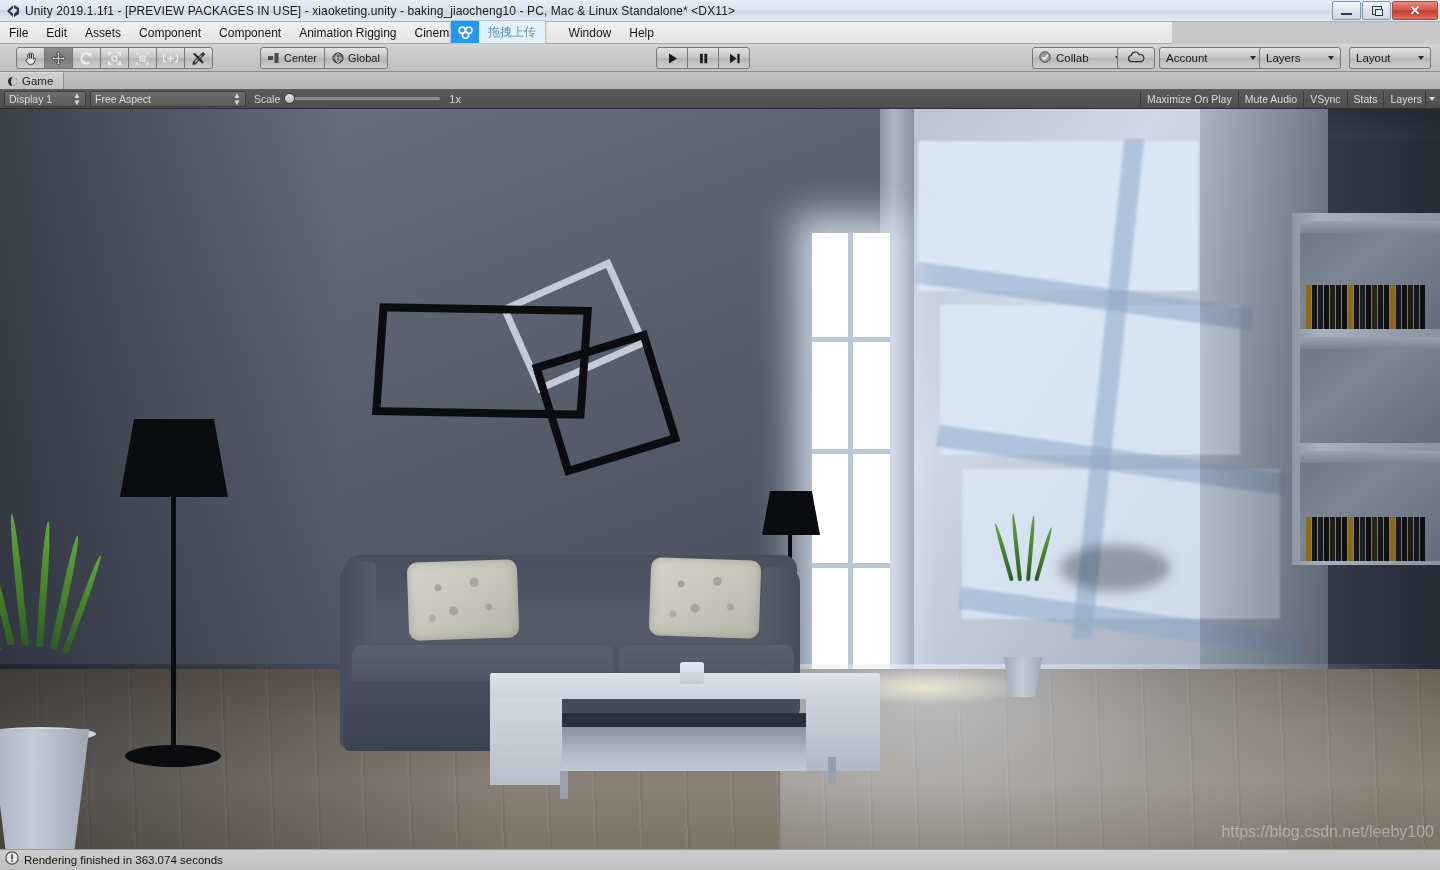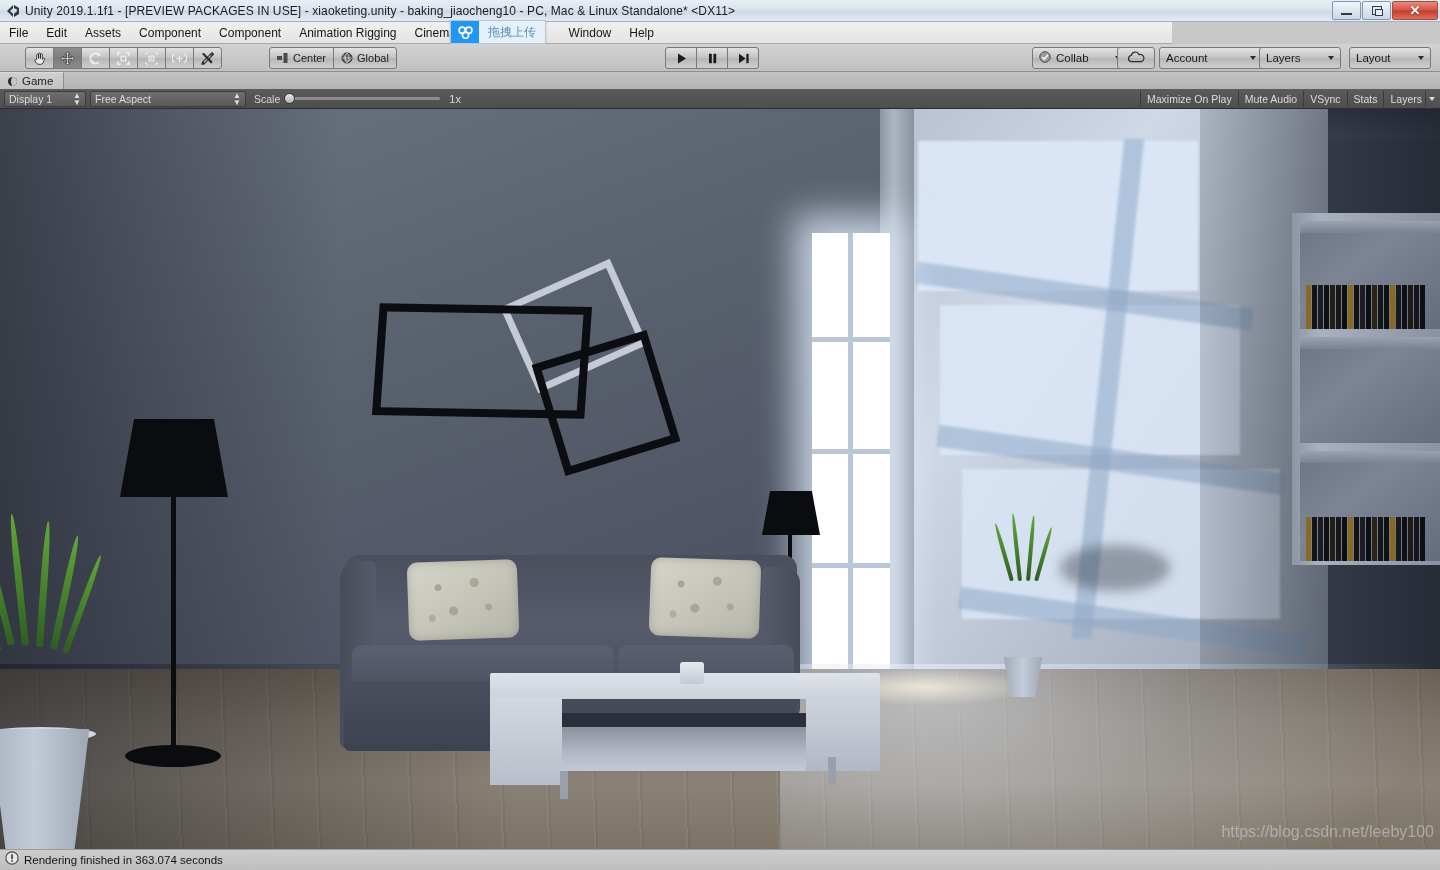--- a/index.html
+++ b/index.html
@@ -83,21 +83,21 @@
   }
   .tgroup { position: absolute; display: flex; }
   .tbtn {
     height: 22px; min-width: 29px;
     border: 1px solid #787878;
     background: linear-gradient(to bottom, #e2e2e2 0%, #c4c4c4 48%, #b6b6b6 52%, #cecece 100%);
     display: flex; align-items: center; justify-content: center;
     font-size: 11px; color: #1d1d1d; cursor: default;
     margin-left: -1px;
   }
-  .tbtn:first-child { margin-left: 14px; border-radius: 3px 0 0 3px; align-items: center; }
+  .tbtn:first-child { margin-left: 5px; border-radius: 3px 0 0 3px; align-items: center; }
   .tbtn:last-child { border-radius: 0 3px 3px 0; }
   .tbtn.active {
     background: linear-gradient(to bottom, #8e8e8e 0%, #7c7c7c 50%, #8a8a8a 100%);
   }
   .tbtn svg { display: block; }
   .pivot-btn { padding: 0 7px; gap: 4px; min-width: 0; }
   .dropbtn {
     height: 22px; border: 1px solid #787878; border-radius: 3px;
     background: linear-gradient(to bottom, #e2e2e2 0%, #c4c4c4 48%, #b6b6b6 52%, #cecece 100%);
     display: flex; align-items: center; font-size: 11.5px; color: #191919;

